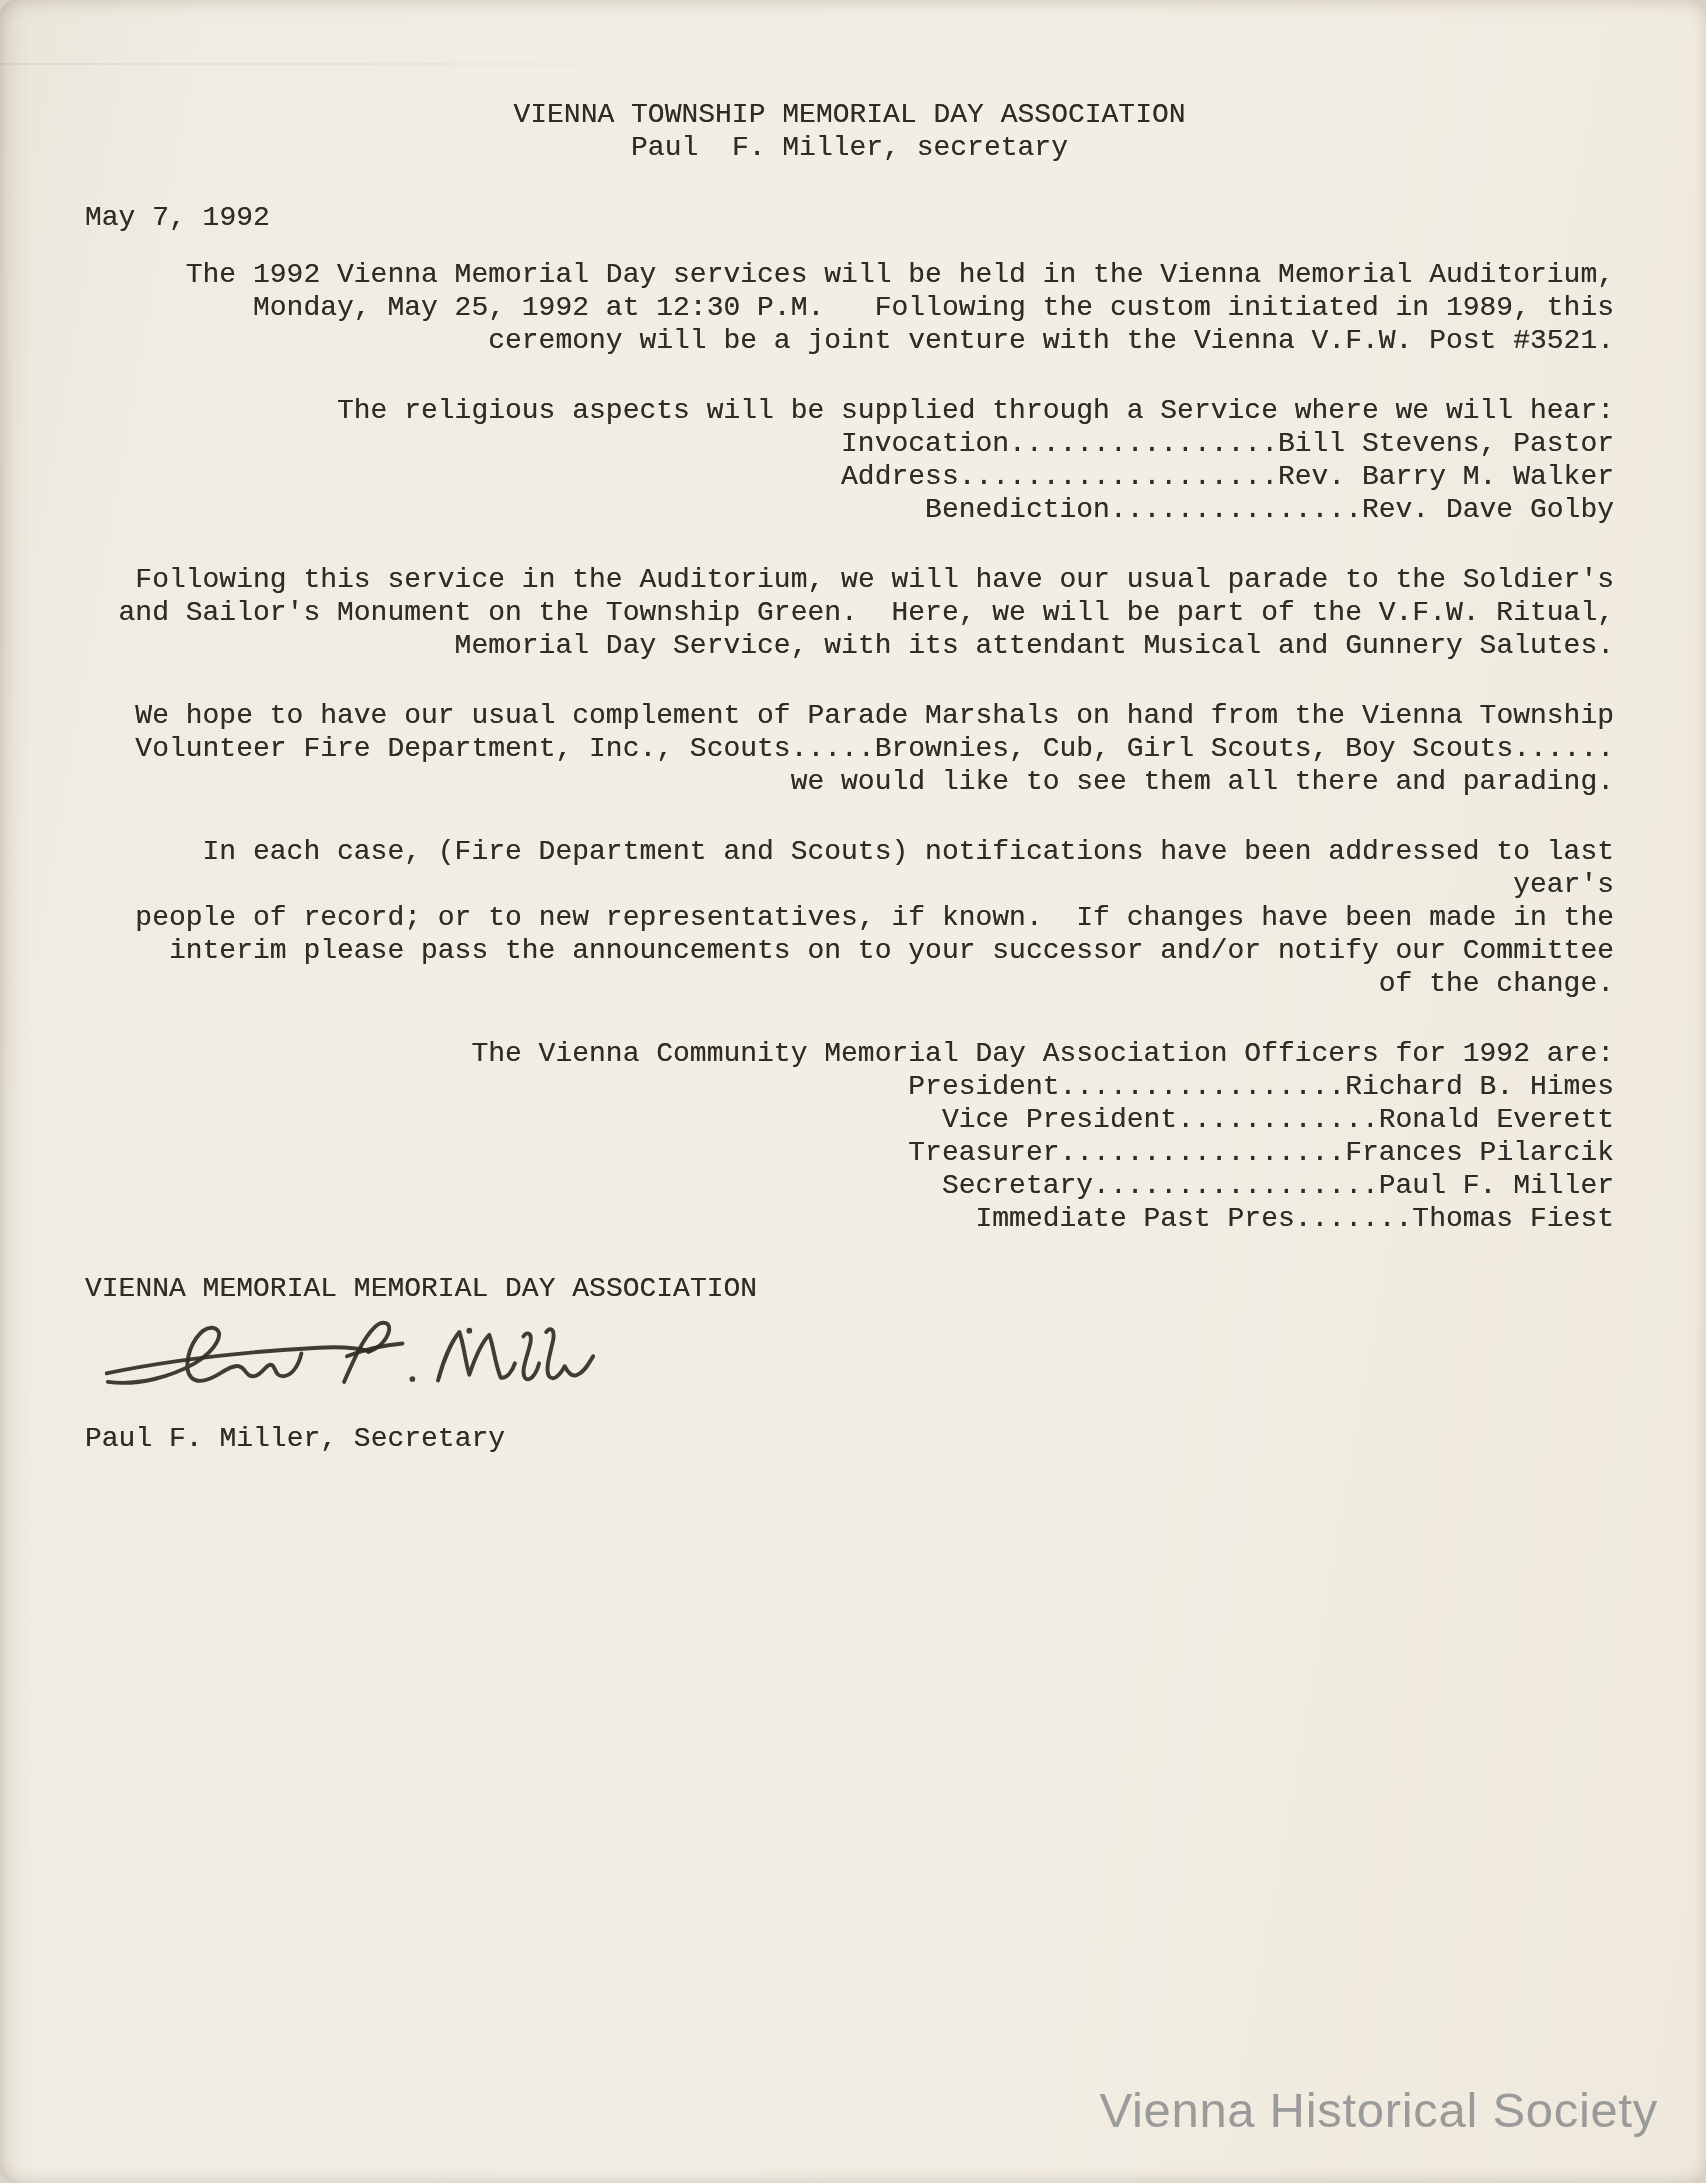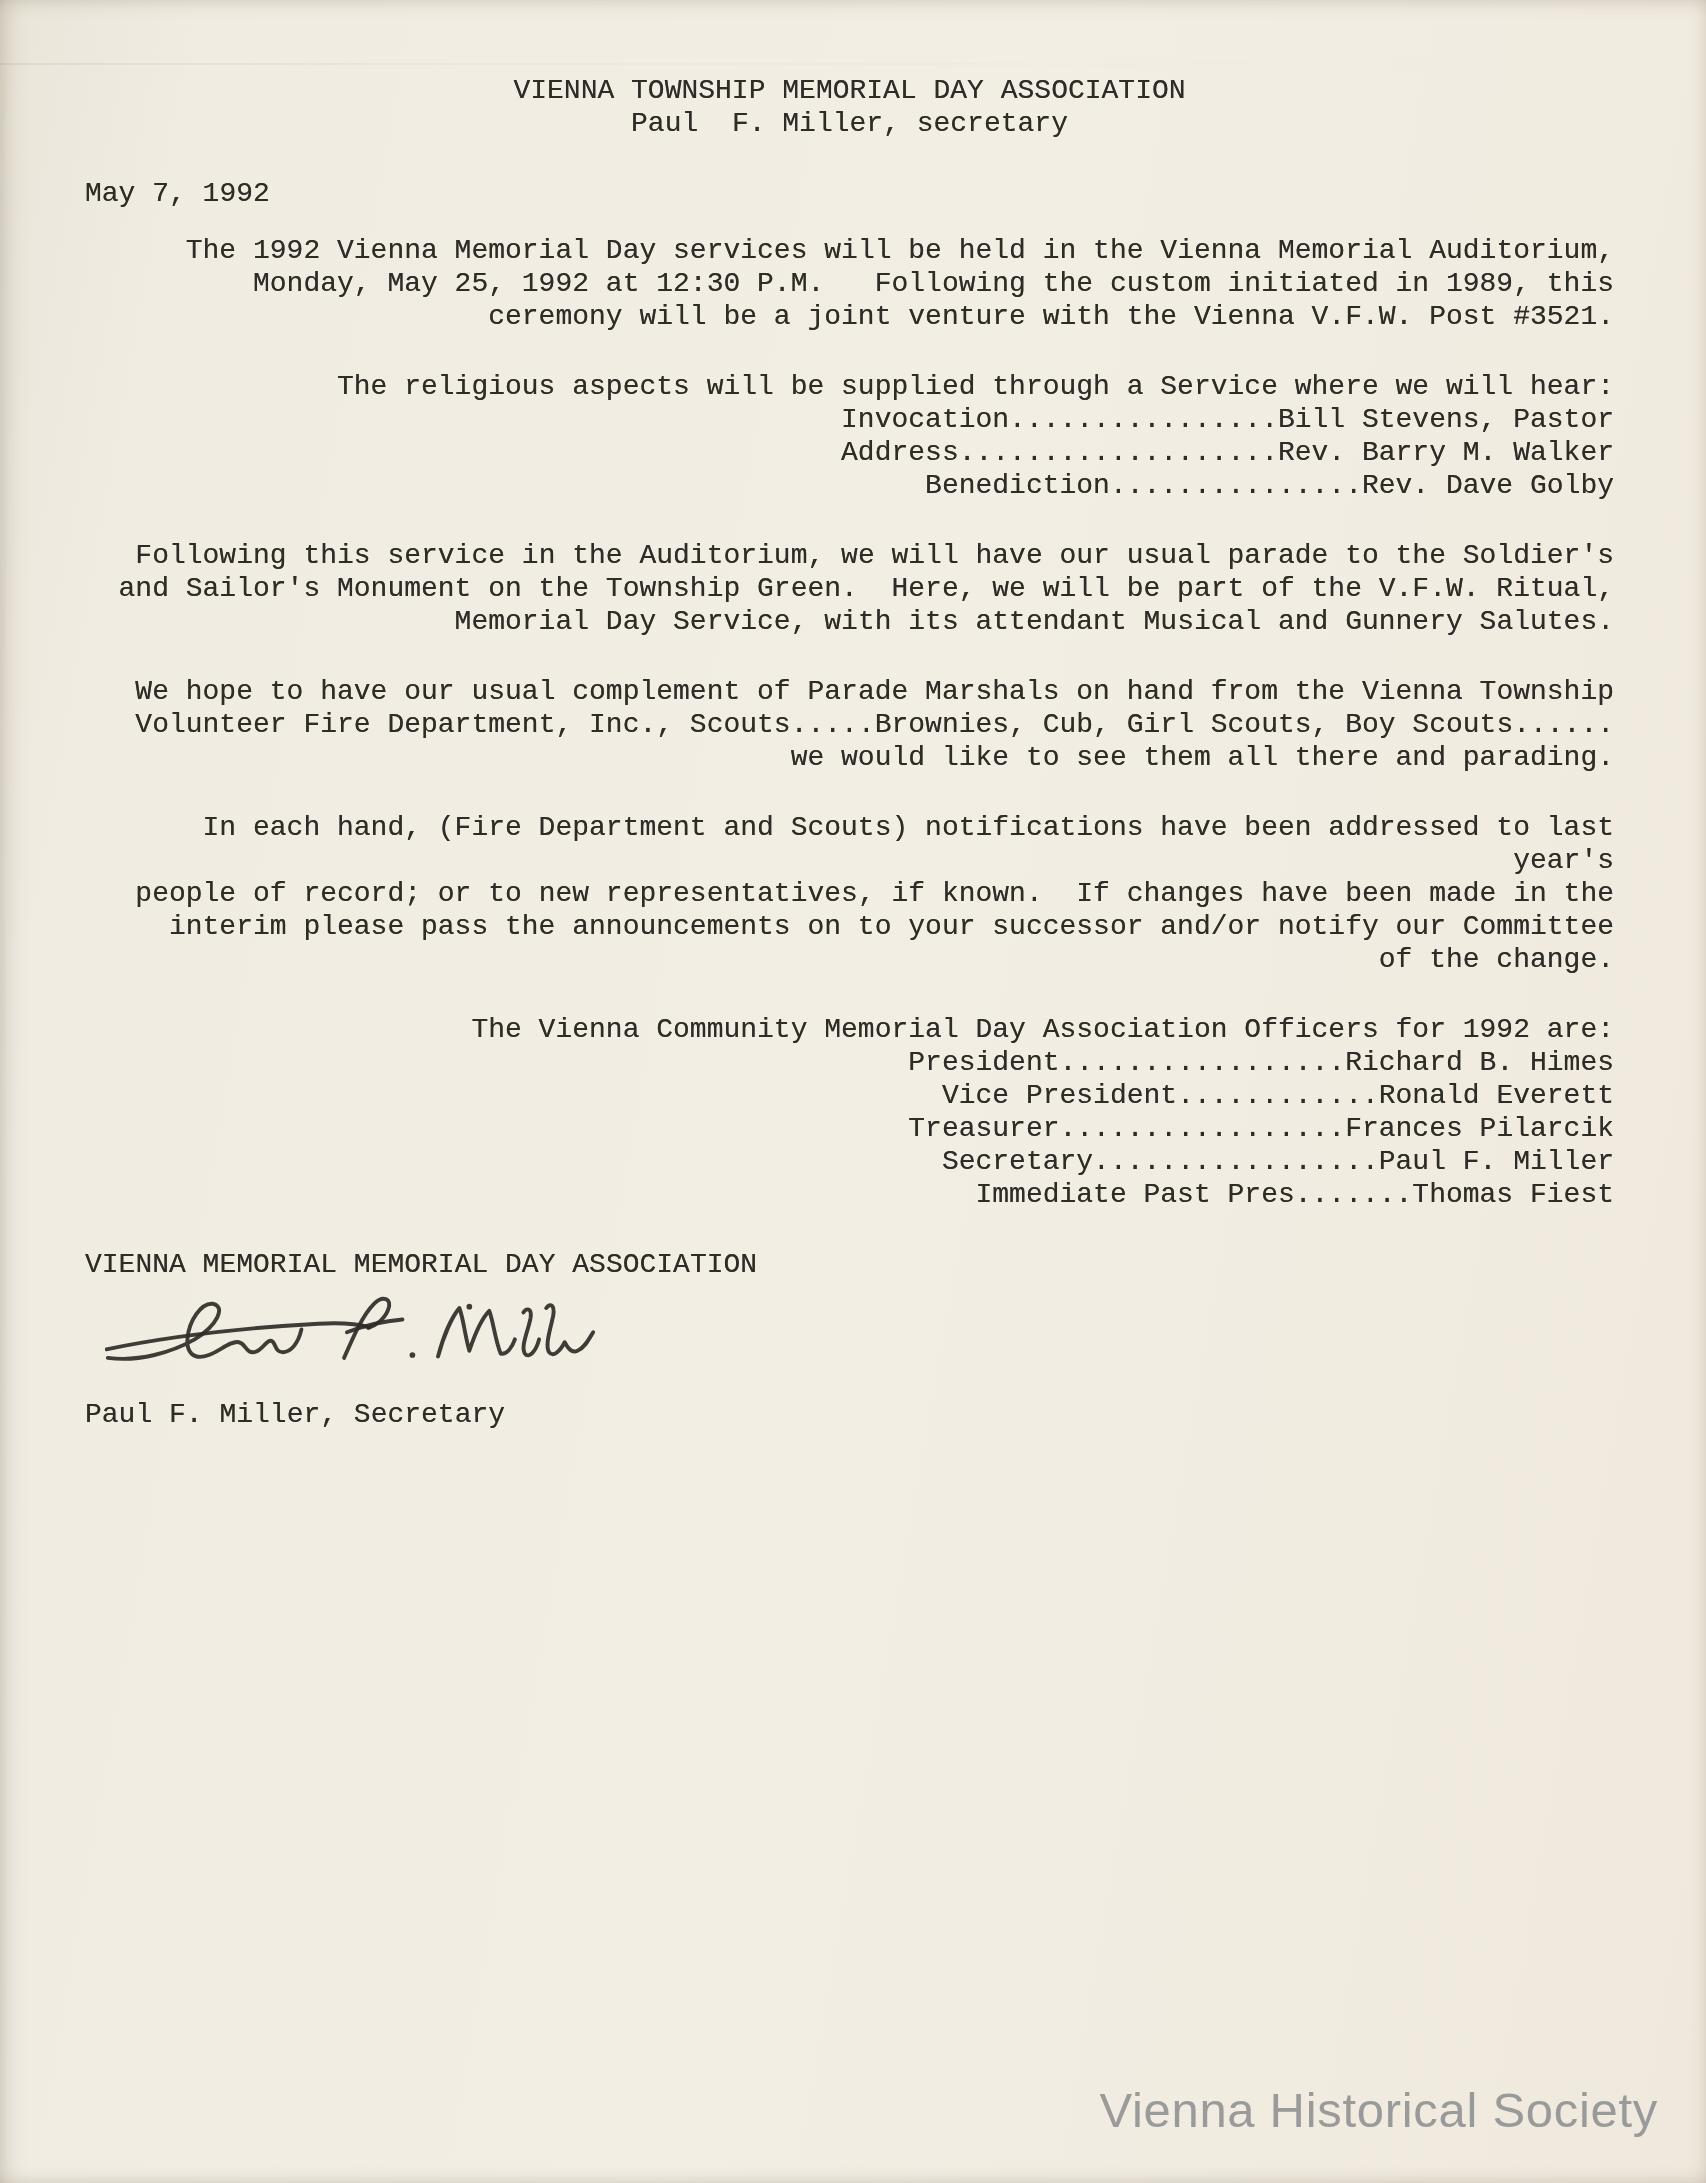--- a/index.html
+++ b/index.html
@@ -15,24 +15,25 @@
     font-family:"Liberation Mono","DejaVu Sans Mono",monospace;
   }
   .paper{
     position:relative;
     width:1706px;height:2183px;
     background:linear-gradient(100deg,#eae5d9 0%,var(--paper) 10%,#f3eee4 50%,#efe9dd 100%);
     box-shadow:inset 15.6px 0 27px -14.2px rgba(92,80,58,.28),
                inset -10px 0 21.3px -12.8px rgba(92,80,58,.18),
                inset 0 12.8px 21.3px -12.8px rgba(92,80,58,.14),
                inset 0 -11.4px 21.3px -14.2px rgba(92,80,58,.16);
-    padding:74px 92px 0 85px;
+    padding:98px 92px 0 85px;
     color:var(--ink);
     font-size:28px;
     line-height:33px;
+    border-radius:15px;
   }
   .paper::after{ 
     content:"";position:absolute;left:0;top:63px;width:100%;height:2.1px;
     background:linear-gradient(90deg,rgba(0,0,0,.05),rgba(0,0,0,.015) 40%,rgba(0,0,0,0));
     pointer-events:none;
   }
   .typed{
     white-space:pre-wrap;
     text-shadow:0 0 0.4px rgba(46,44,39,.65);
   }
@@ -80,21 +81,21 @@
     <p class="para typed">The religious aspects will be supplied through a Service where we will hear:
 Invocation................Bill Stevens, Pastor
 Address...................Rev. Barry M. Walker
 Benediction...............Rev. Dave Golby</p>
     <p class="para typed">Following this service in the Auditorium, we will have our usual parade to the Soldier's
 and Sailor's Monument on the Township Green.  Here, we will be part of the V.F.W. Ritual,
 Memorial Day Service, with its attendant Musical and Gunnery Salutes.</p>
     <p class="para typed">We hope to have our usual complement of Parade Marshals on hand from the Vienna Township
 Volunteer Fire Department, Inc., Scouts.....Brownies, Cub, Girl Scouts, Boy Scouts......
 we would like to see them all there and parading.</p>
-    <p class="para typed">In each hand, (Fire Department and Scouts) notifications have been addressed to last year's
+    <p class="para typed">In each case, (Fire Department and Scouts) notifications have been addressed to last year's
 people of record; or to new representatives, if known.  If changes have been made in the
 interim please pass the announcements on to your successor and/or notify our Committee
 of the change.</p>
     <p class="para typed">The Vienna Community Memorial Day Association Officers for 1992 are:
 President.................Richard B. Himes
 Vice President............Ronald Everett
 Treasurer.................Frances Pilarcik
 Secretary.................Paul F. Miller
 Immediate Past Pres.......Thomas Fiest</p>
   </div>

